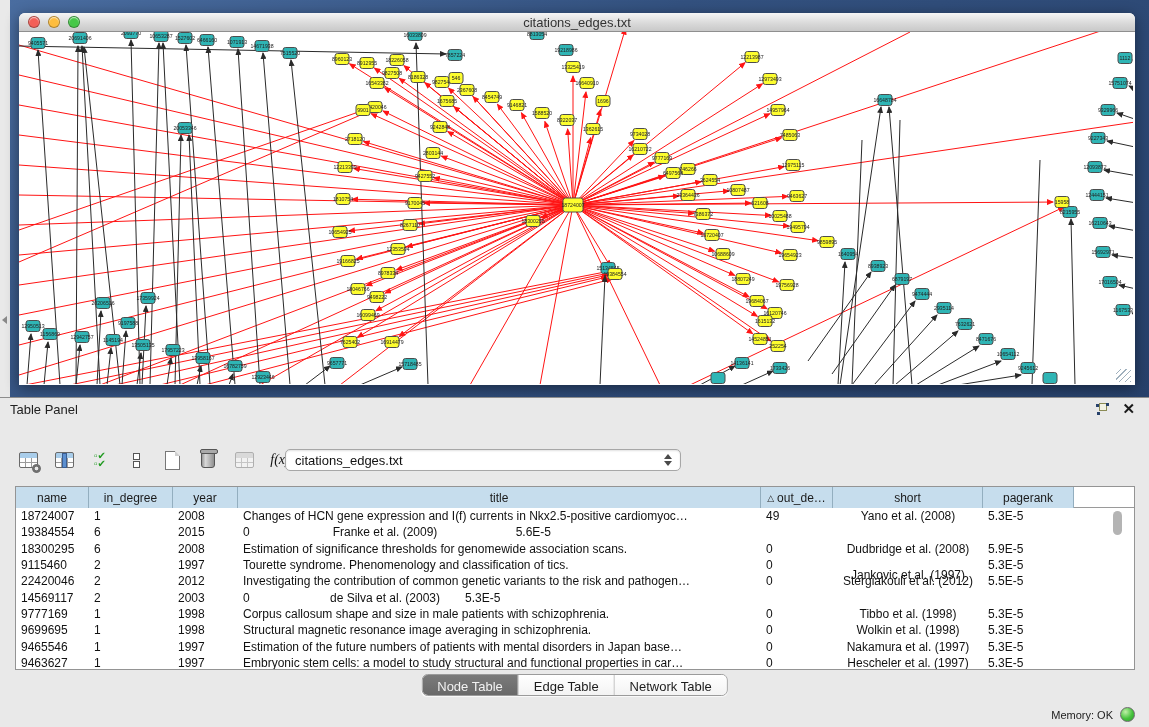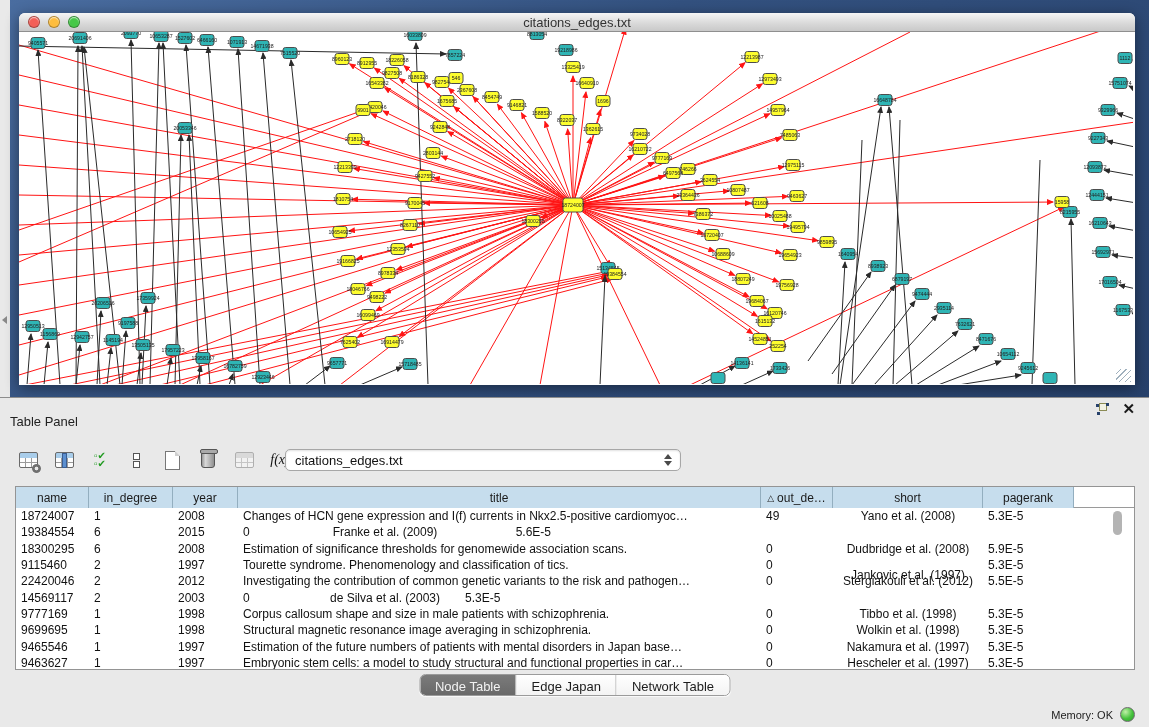--- a/index.html
+++ b/index.html
@@ -24,21 +24,21 @@
     box-shadow:inset 0 1px 1px rgba(255,255,255,.7); }
   .net-content { position:relative; width:1114px; height:352px; overflow:hidden; background:#fff; }
   .net-content svg { display:block; }
   .grip { position:absolute; right:2px; bottom:2px; width:15px; height:13px;
     background:repeating-linear-gradient(135deg, transparent 0 3px, #9fb0bd 3px 4px); }
 
   
   .panel { position:absolute; left:0; top:397px; width:1149px; height:330px;
     background:#e9e9e9; border-top:1px solid #8d8d8d; }
   .panel-header { position:relative; height:22px; }
-  .panel-title { position:absolute; left:10px; top:16px; font-size:13px; color:#222; }
+  .panel-title { position:absolute; left:10px; top:4px; font-size:13px; color:#222; }
   .float-icon { position:absolute; right:40px; top:5px; width:13px; height:12px; }
   .float-icon .sq1 { position:absolute; left:3px; top:0; width:8px; height:8px; border:1.5px solid #8b8b55; background:#f2f2e4; }
   .float-icon .sq2a { position:absolute; left:0; top:1px; width:3px; height:3px; background:#27416b; }
   .float-icon .sq2b { position:absolute; right:0; top:0px; width:3px; height:3px; background:#27416b; }
   .float-icon .sq2c { position:absolute; left:1px; bottom:0px; width:3px; height:3px; background:#27416b; }
   .close-icon { position:absolute; right:14px; top:2px; font-size:15px; font-weight:bold; color:#1a1a1a; cursor:default; }
 
   .toolbar { position:absolute; left:16px; top:48px; height:28px; display:flex; align-items:center; gap:12px; }
   .tool { width:24px; height:24px; position:relative; display:flex; align-items:center; justify-content:center; }
   .mini-table { width:19px; height:16px; border:1px solid #6a6a6a; border-radius:2px;
@@ -703,21 +703,21 @@
             <div class="td" style="width: 72px;">0</div>
             <div class="td center" style="width: 150px;">Hescheler et al. (1997)</div>
             <div class="td" style="width: 91px;">5.3E-5</div>
           </div>
         </div>
       <div class="vscroll-thumb"></div>
     </div>
 
     <div class="tabs" id="tabs">
         <div class="tab selected">Node Table</div>
-        <div class="tab">Edge Japan</div>
+        <div class="tab">Edge Table</div>
         <div class="tab">Network Table</div>
       </div>
 
     <div class="footer">
       <span class="mem-label">Memory: OK</span>
       <span class="mem-dot"></span>
     </div>
   </div>
 </div>
 

